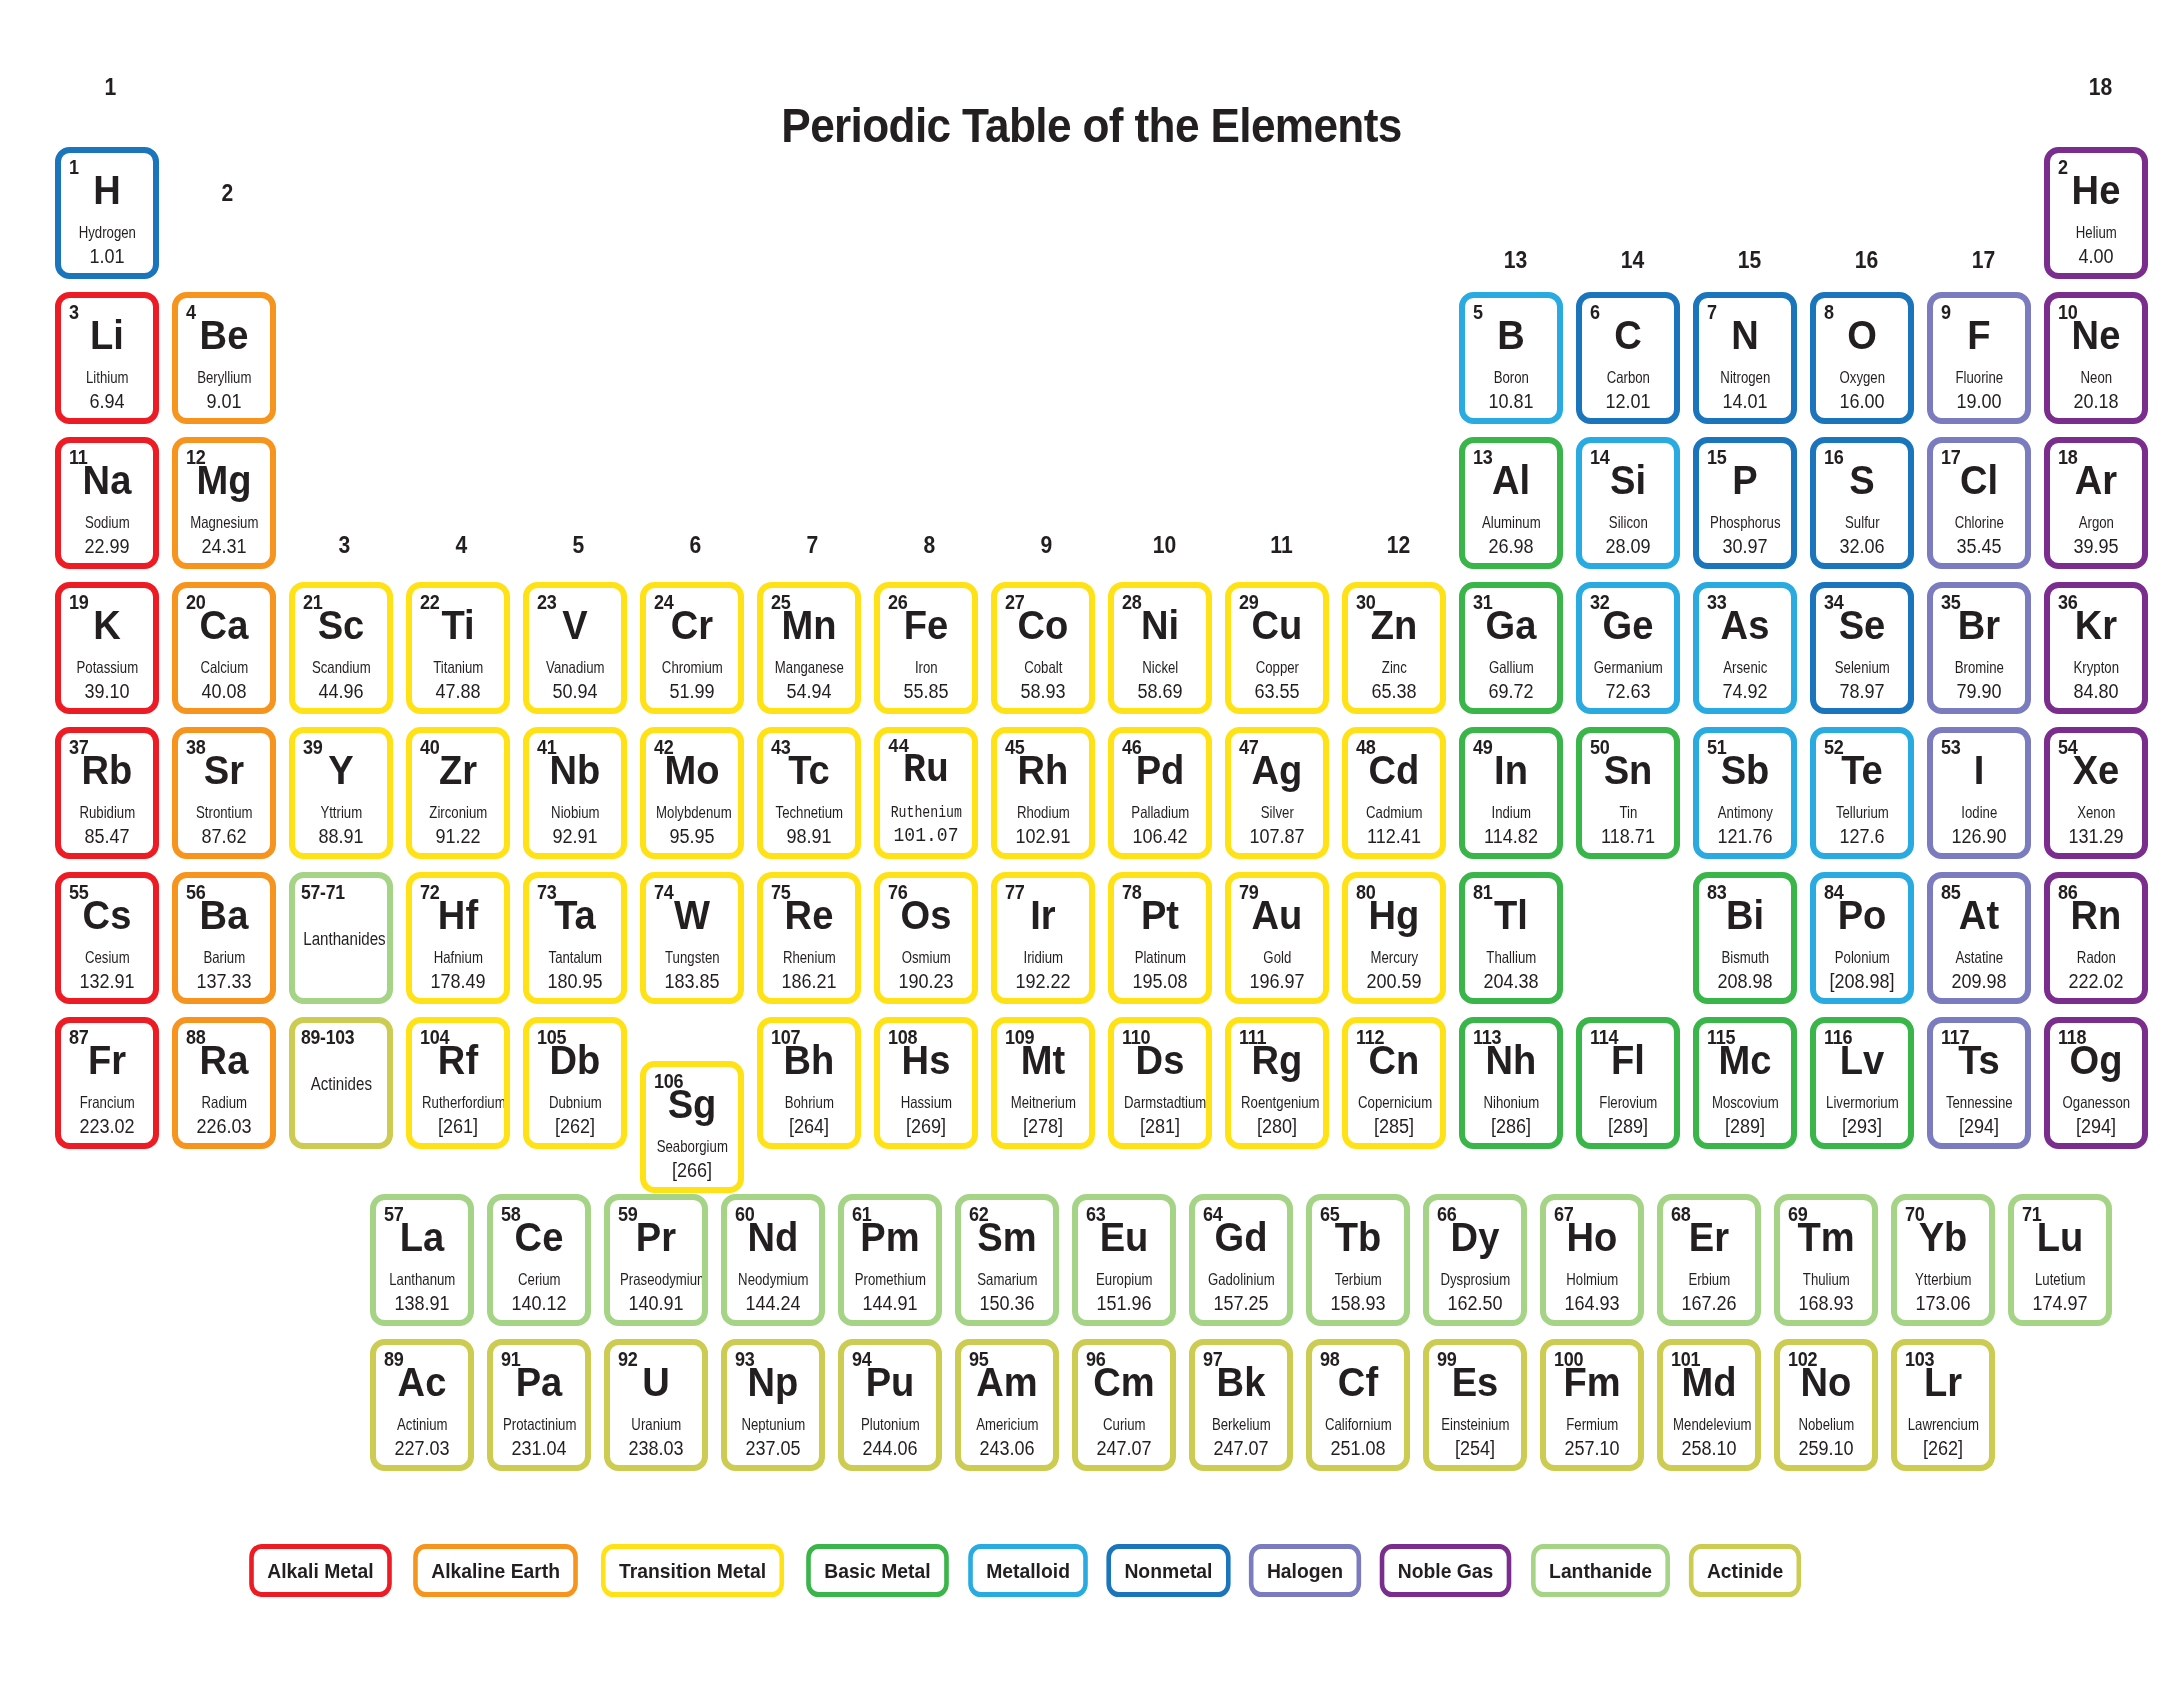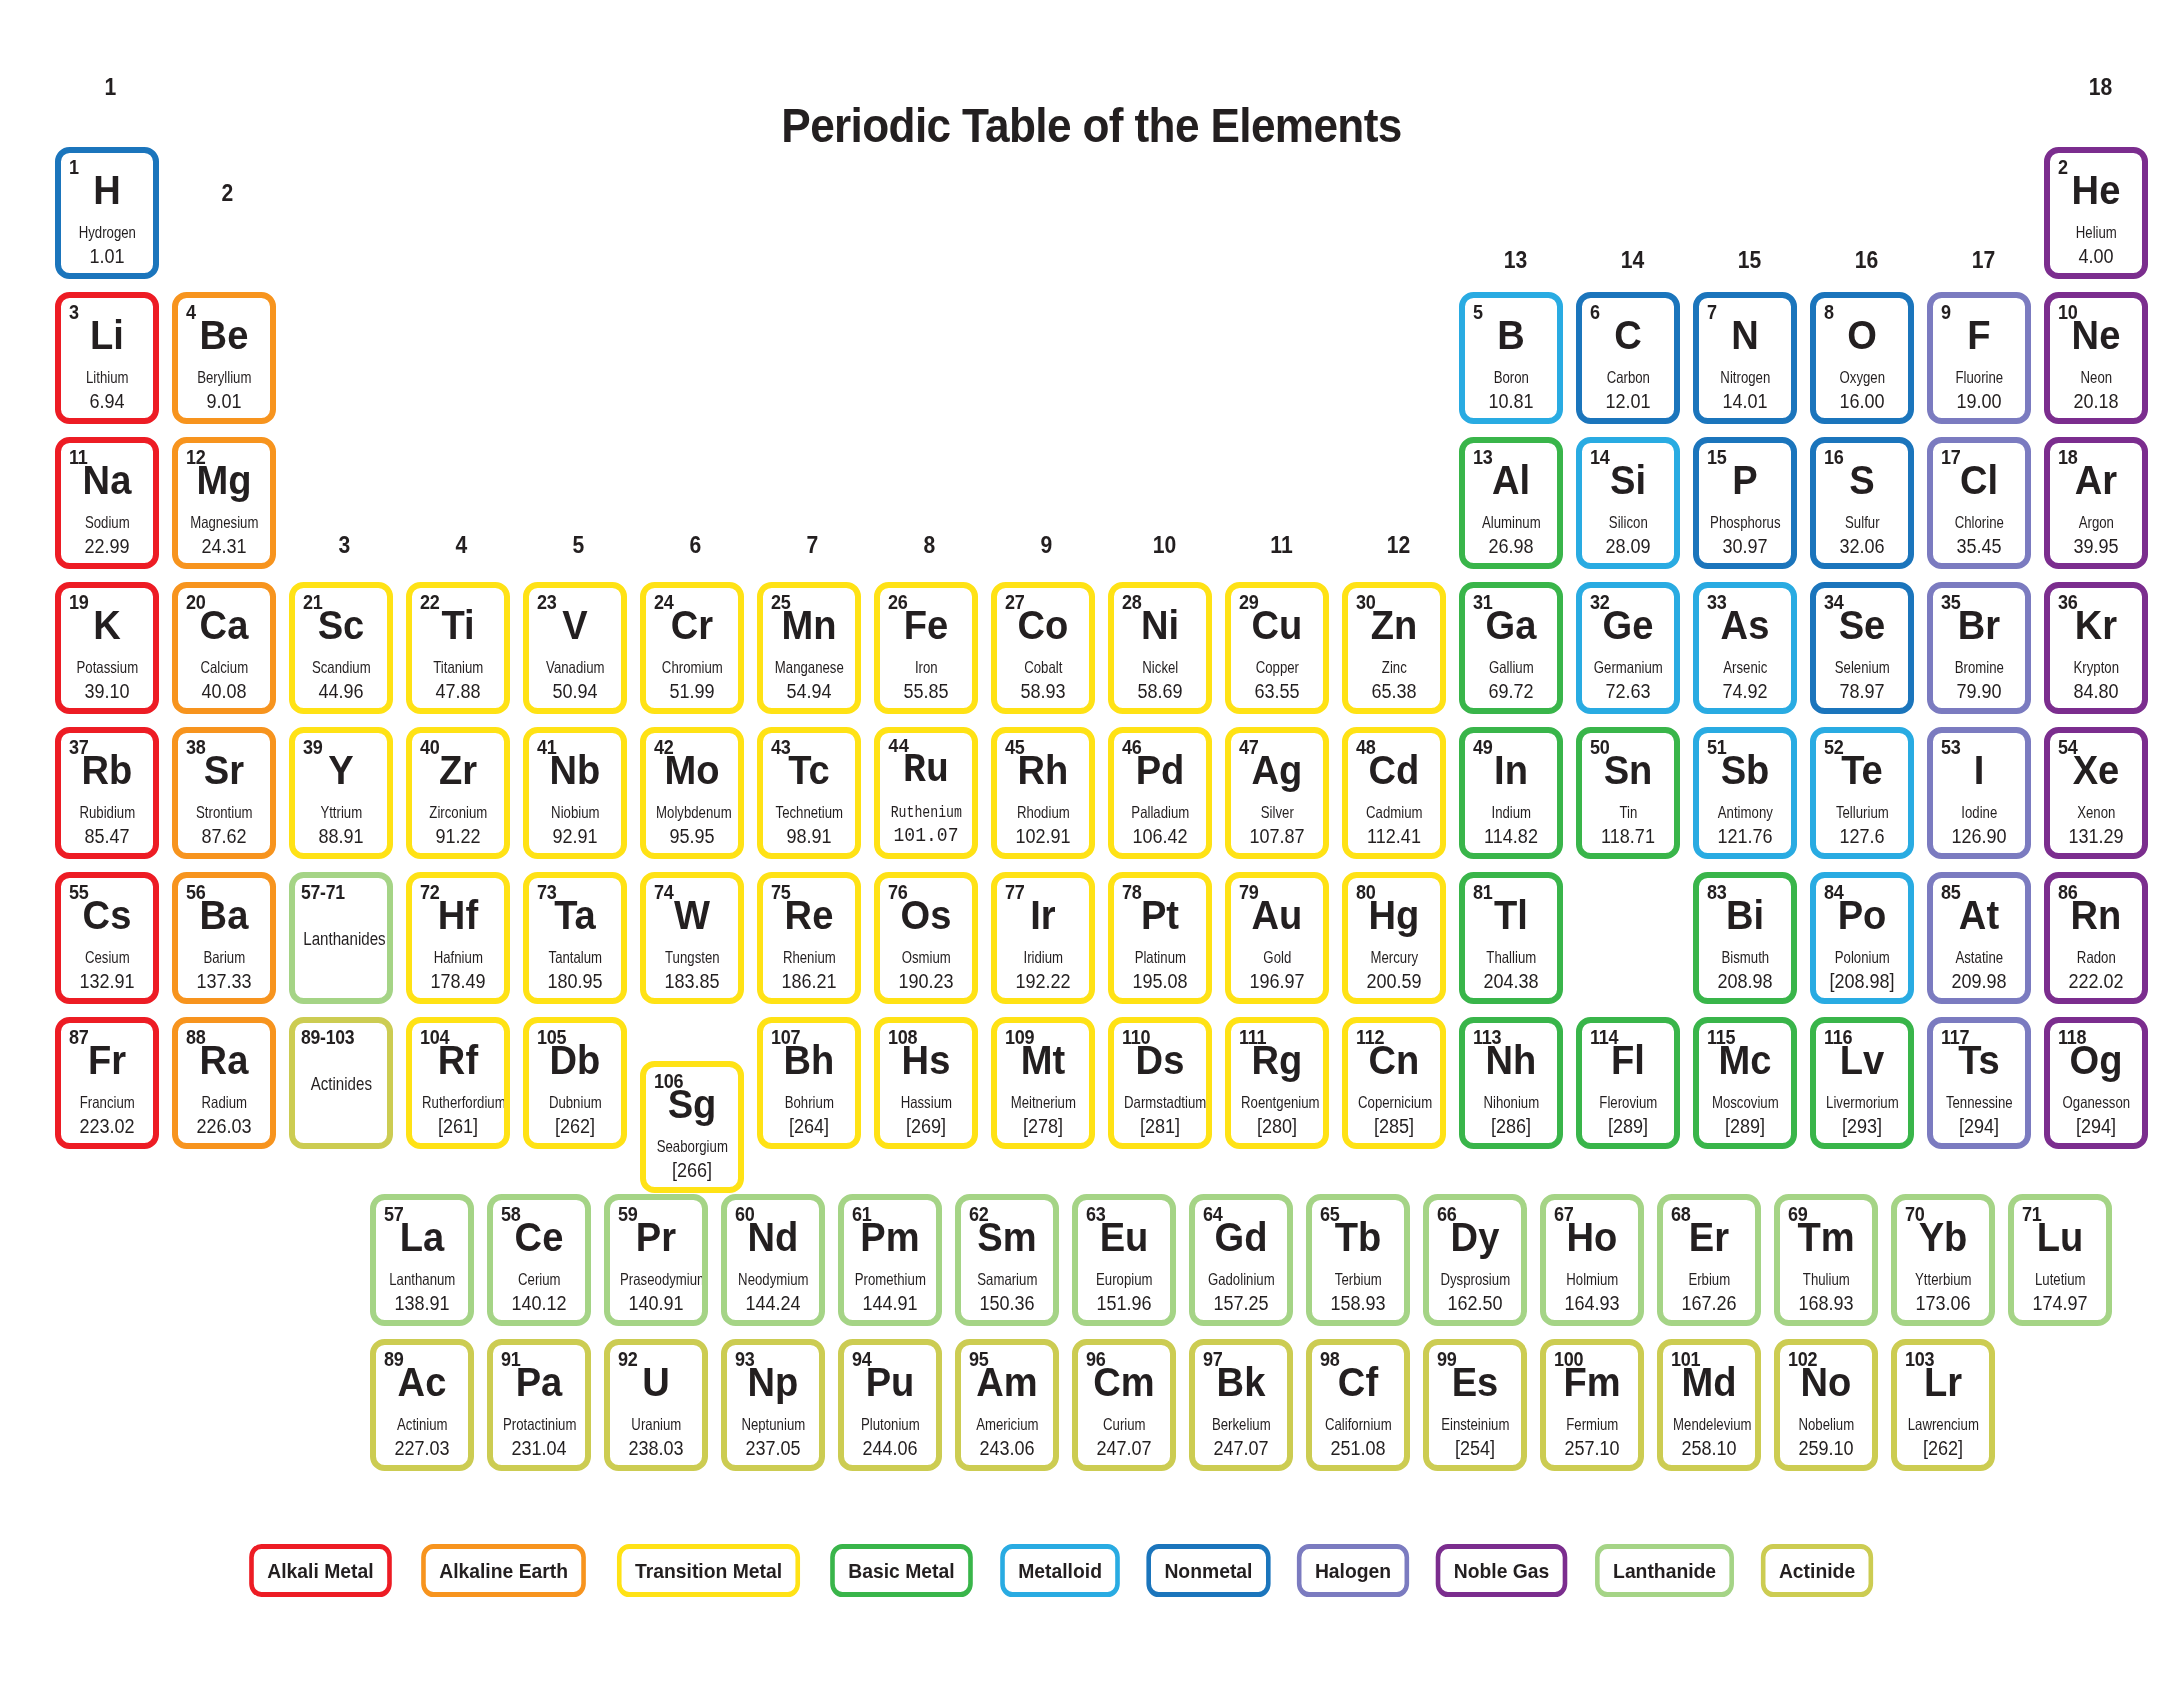--- a/index.html
+++ b/index.html
@@ -101,21 +101,21 @@
     width:117px;text-align:center;
     font-size:24px;font-weight:bold;color:#231f20;
     transform:scaleX(.88);
   }
 
   
   .legend{
     position:absolute;
     left:243px; top:1544px;
     display:flex;
-    gap:16px;
+    gap:8px;
   }
   .legitem{
     height:53px;
     box-sizing:border-box;
     border:5.3px solid #999;
     border-radius:13.2px;
     background:#fff;
     display:flex;align-items:center;justify-content:center;
     padding:0 14.6px;
     font-size:21px;font-weight:bold;color:#231f20;

